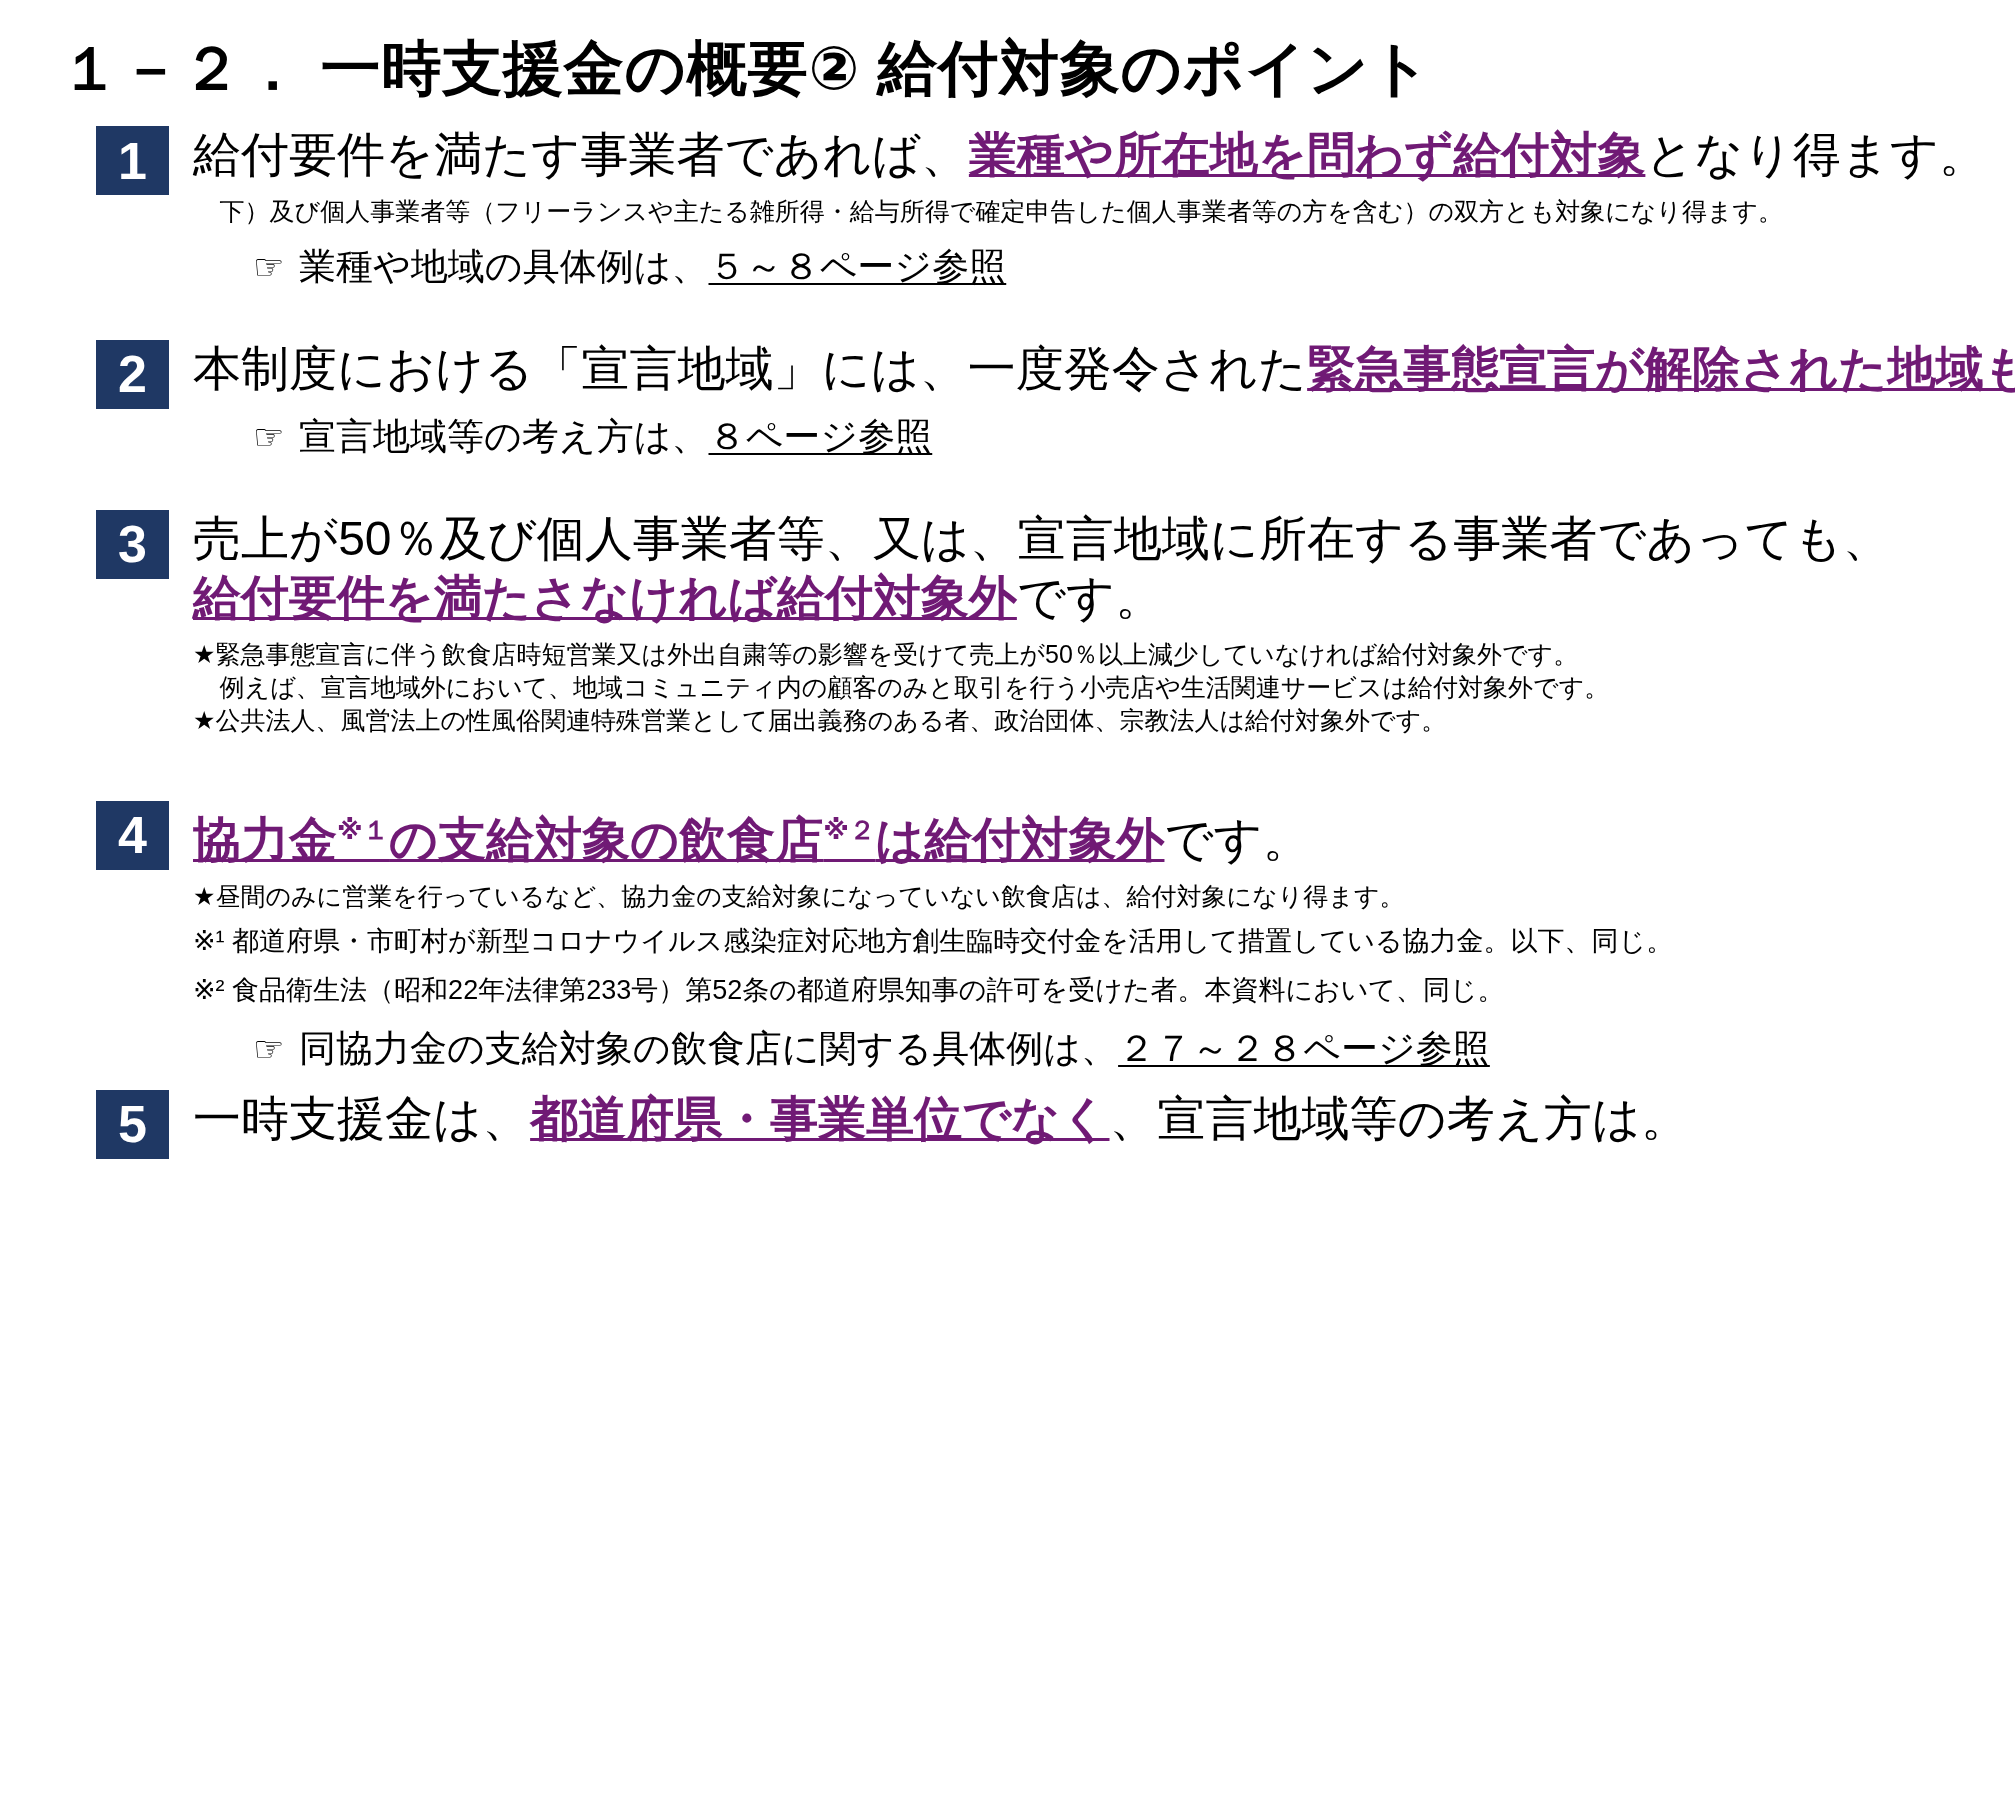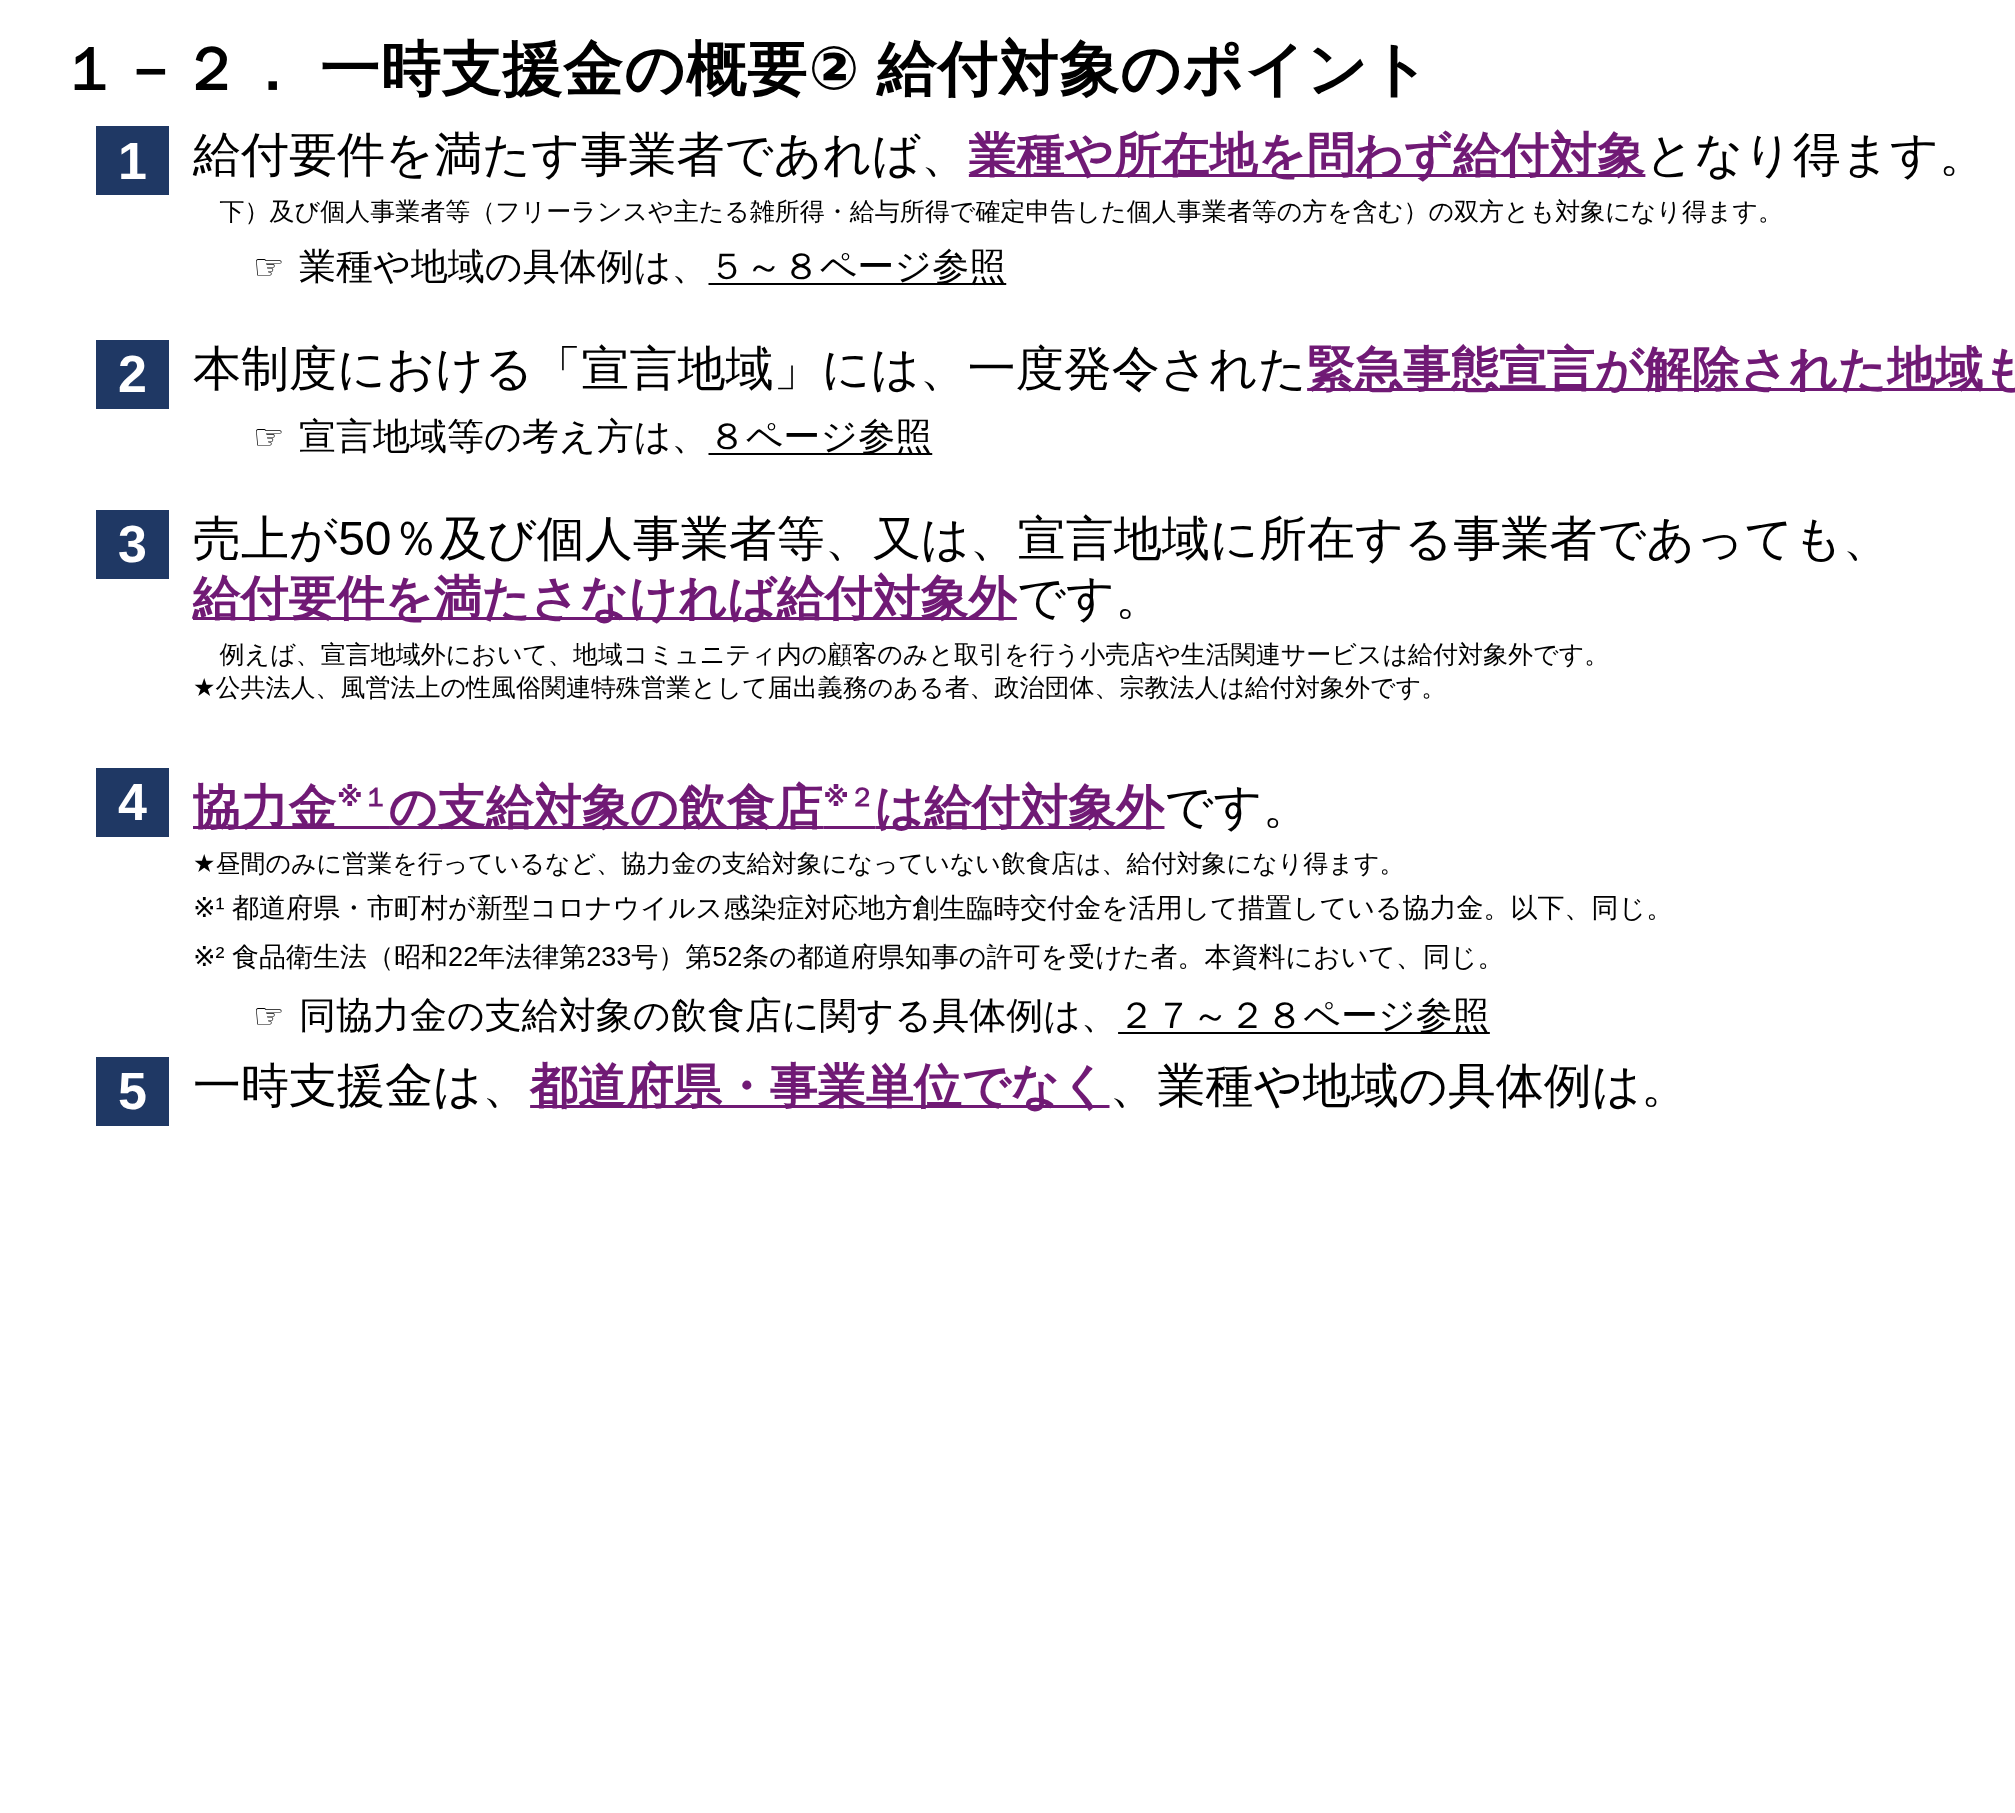--- a/index.html
+++ b/index.html
@@ -149,20 +149,21 @@
   <div class="gap-b"></div>
 
   <div class="item-row">
     <div class="num-box">3</div>
     <div class="item-body">
       <div class="lead">
         <span>売上が50％及び個人事業者等、又は、宣言地域に所在する事業者であっても、</span><br>
         <span class="hl">給付要件を満たさなければ給付対象外</span><span>です。</span>
       </div>
       <div class="note">
+        <span>★緊急事態宣言に伴う飲食店時短営業又は外出自粛等の影響を受けて売上が50％以上減少していなければ給付対象外です。</span>
         <span class="ind"><span>例えば、</span><b>宣言地域外において、地域コミュニティ内の顧客のみと取引を行う小売店や生活関連サービスは給付対象外</b><span>です。</span></span>
         <span style="display:block">★公共法人、風営法上の性風俗関連特殊営業として届出義務のある者、政治団体、宗教法人は給付対象外です。</span>
       </div>
     </div>
   </div>
 
   <div class="gap-d"></div>
 
   <div class="item-row">
     <div class="num-box" style="margin-top:48px">4</div>
@@ -181,19 +182,19 @@
       </div>
     </div>
   </div>
 
   <div class="gap-d"></div>
 
   <div class="item-row">
     <div class="num-box">5</div>
     <div class="item-body">
       <div class="lead">
-        <span>一時支援金は、</span><span class="hl">都道府県・事業単位でなく</span><span>、業種や地域の具体例は。</span>
+        <span>一時支援金は、</span><span class="hl">都道府県・事業単位でなく</span><span>、宣言地域等の考え方は。</span>
       </div>
     </div>
   </div>
 
 </div>
 
 
 </body></html>

